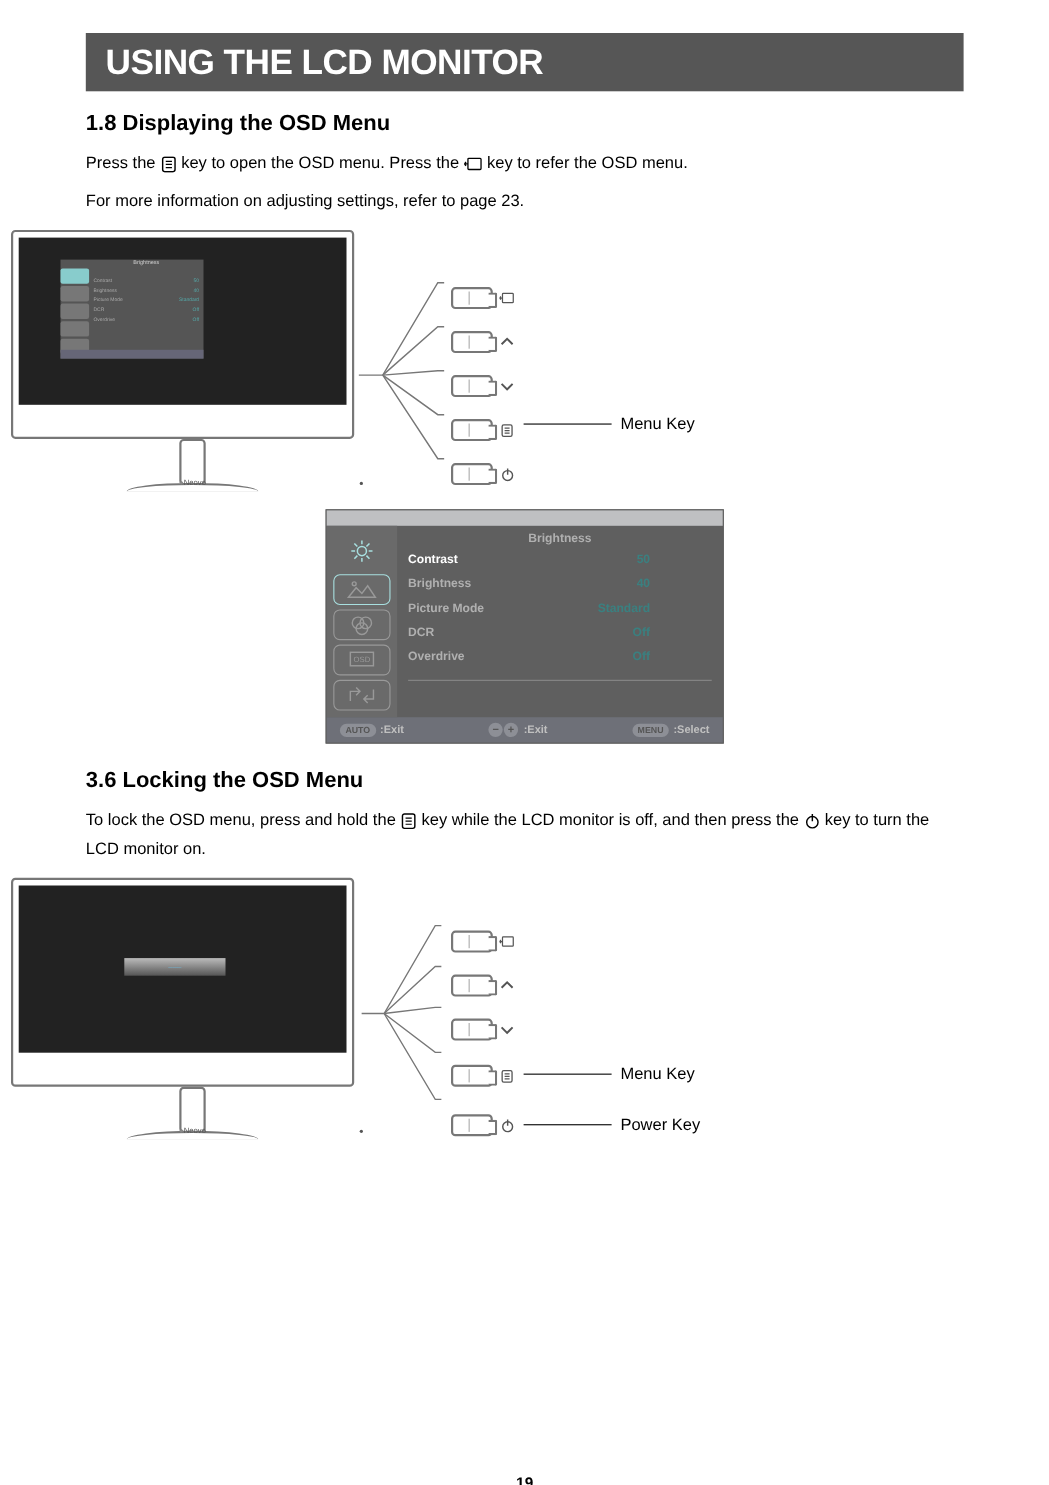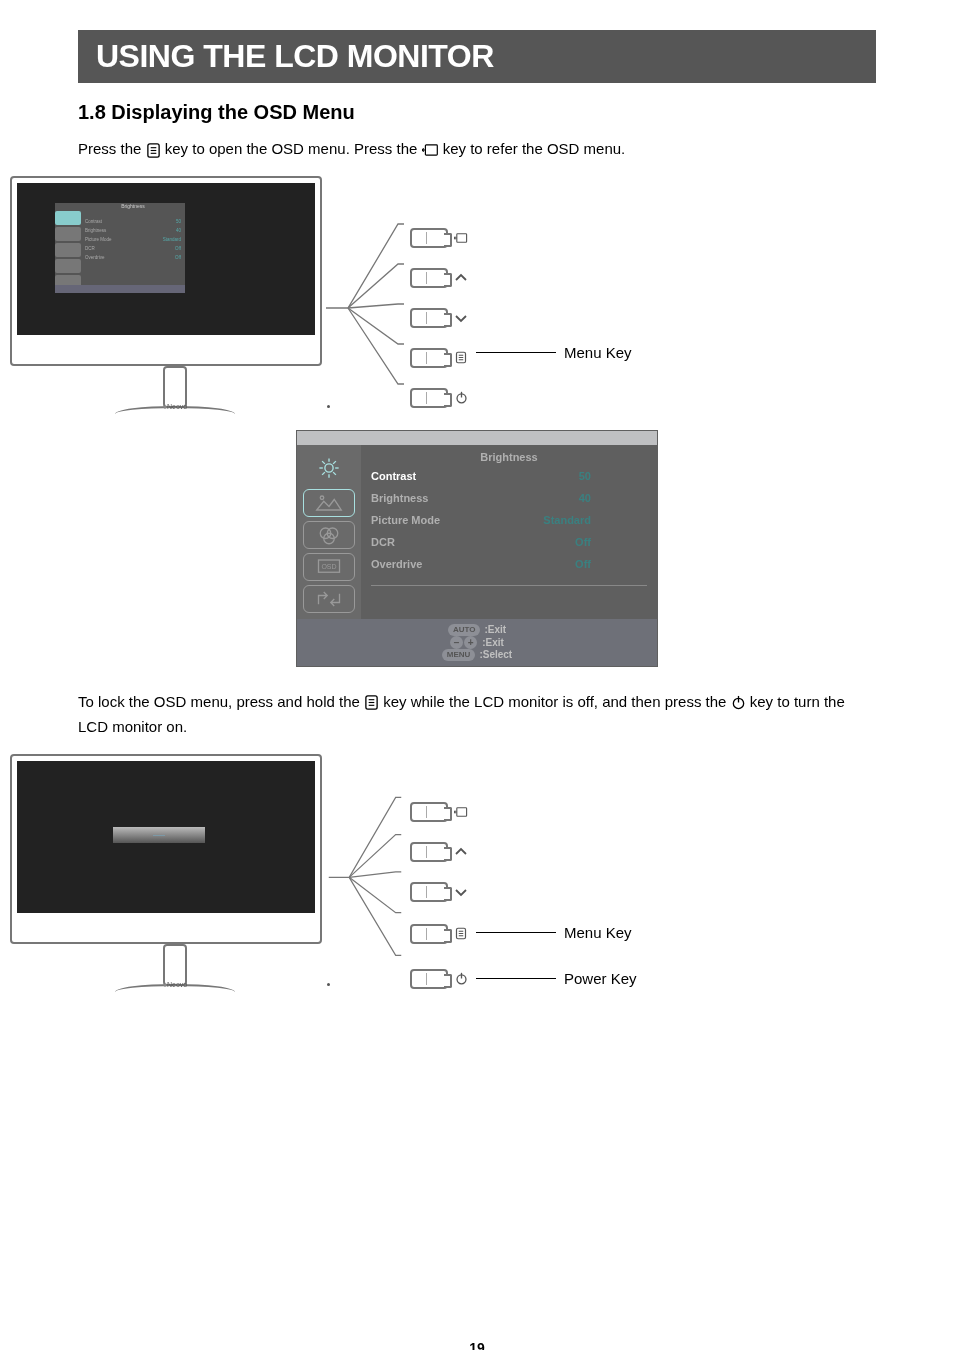--- a/index.html
+++ b/index.html
@@ -61,21 +61,21 @@
   .osd-icon.last { margin-bottom: 0; }
   .osd-icon.plain { border: 0; border-radius: 0; background: transparent; height: 34px; }
   .osd-icon svg { width: 28px; height: 22px; }
   .osd-main { flex: 1; padding: 0 10px 10px 10px; }
   .osd-title { text-align: center; color: #b0b0b0; font-size: 11px; padding: 6px 0 2px 0; font-weight: bold; }
   .osd-row { display: flex; justify-content: flex-start; gap: 60px; padding: 5px 0; font-size: 11px; }
   .osd-row .lbl { color: #b0b0b0; font-weight: bold; width: 90px; }
   .osd-row .val { color: #3a8080; font-weight: bold; width: 70px; text-align: right; }
   .osd-row.hl .lbl { color: #fff; }
   .osd-bottom-line { height: 1px; background: #888; margin-top: 10px; }
-  .osd-footer { display: flex; justify-content: space-between; align-items: center; padding: 5px 12px; background: #6e7078; color: #c0c0c0; font-size: 10px; flex-direction: column; }
+  .osd-footer { display: flex; justify-content: space-between; align-items: center; padding: 5px 12px; background: #6e7078; color: #c0c0c0; font-size: 10px; }
   .pill { display: inline-flex; align-items: center; background: #8d8f96; border-radius: 7px; padding: 0 5px; height: 12px; font-size: 8px; color: #555; font-weight: bold; margin-right: 4px; }
   .circle-btn { display: inline-flex; width: 13px; height: 13px; border-radius: 50%; background: #8d8f96; align-items: center; justify-content: center; font-size: 10px; color: #555; margin-right: 1px; }
   .osd-footer-item { display: flex; align-items: center; font-weight: bold; }
 
   
   .lock-strip { position: absolute; left: 96px; top: 66px; width: 92px; height: 16px; background: linear-gradient(#bbb,#888,#555); display: flex; align-items: center; justify-content: center; }
   .lock-strip span { font-size: 4px; color: #6cf; }
 
 </style>
 </head>
@@ -101,20 +101,21 @@
       </span>
       <span> key to open the OSD menu. Press the </span>
       <span class="icon">
         <svg width="17" height="14" viewBox="0 0 20 16">
             <rect x="4" y="2" width="14" height="12" rx="1" fill="none" stroke="#000" stroke-width="1.4"></rect>
             <path d="M4 8 H0 M2 6 L0 8 L2 10" fill="none" stroke="#000" stroke-width="1.4"></path>
           </svg>
       </span>
       <span> key to refer the OSD menu.</span>
     </p>
+    <p>For more information on adjusting settings, refer to page 23.</p>
   </div>
 
   <div class="diagram-wrap">
     <div class="diagram">
       <div class="monitor">
         <div class="mon-frame">
           <div class="mon-screen">
             <div class="osd-mini">
               <div class="osd-mini-sidebar">
                 <div class="sel"></div>
@@ -305,20 +306,21 @@
         </div>
         <div class="osd-footer-item">
           <span class="pill">MENU</span>
           <span>:Select</span>
         </div>
       </div>
     </div>
   </div>
 
   <div class="content">
+    <h2>3.6 Locking the OSD Menu</h2>
     <p>
       <span>To lock the OSD menu, press and hold the </span>
       <span class="icon">
         <svg width="15" height="15" viewBox="0 0 16 16">
             <rect x="2" y="1" width="12" height="14" rx="2" fill="none" stroke="#000" stroke-width="1.4"></rect>
             <line x1="5" y1="5" x2="11" y2="5" stroke="#000" stroke-width="1.2"></line>
             <line x1="5" y1="8" x2="11" y2="8" stroke="#000" stroke-width="1.2"></line>
             <line x1="5" y1="11" x2="11" y2="11" stroke="#000" stroke-width="1.2"></line>
           </svg>
       </span>

